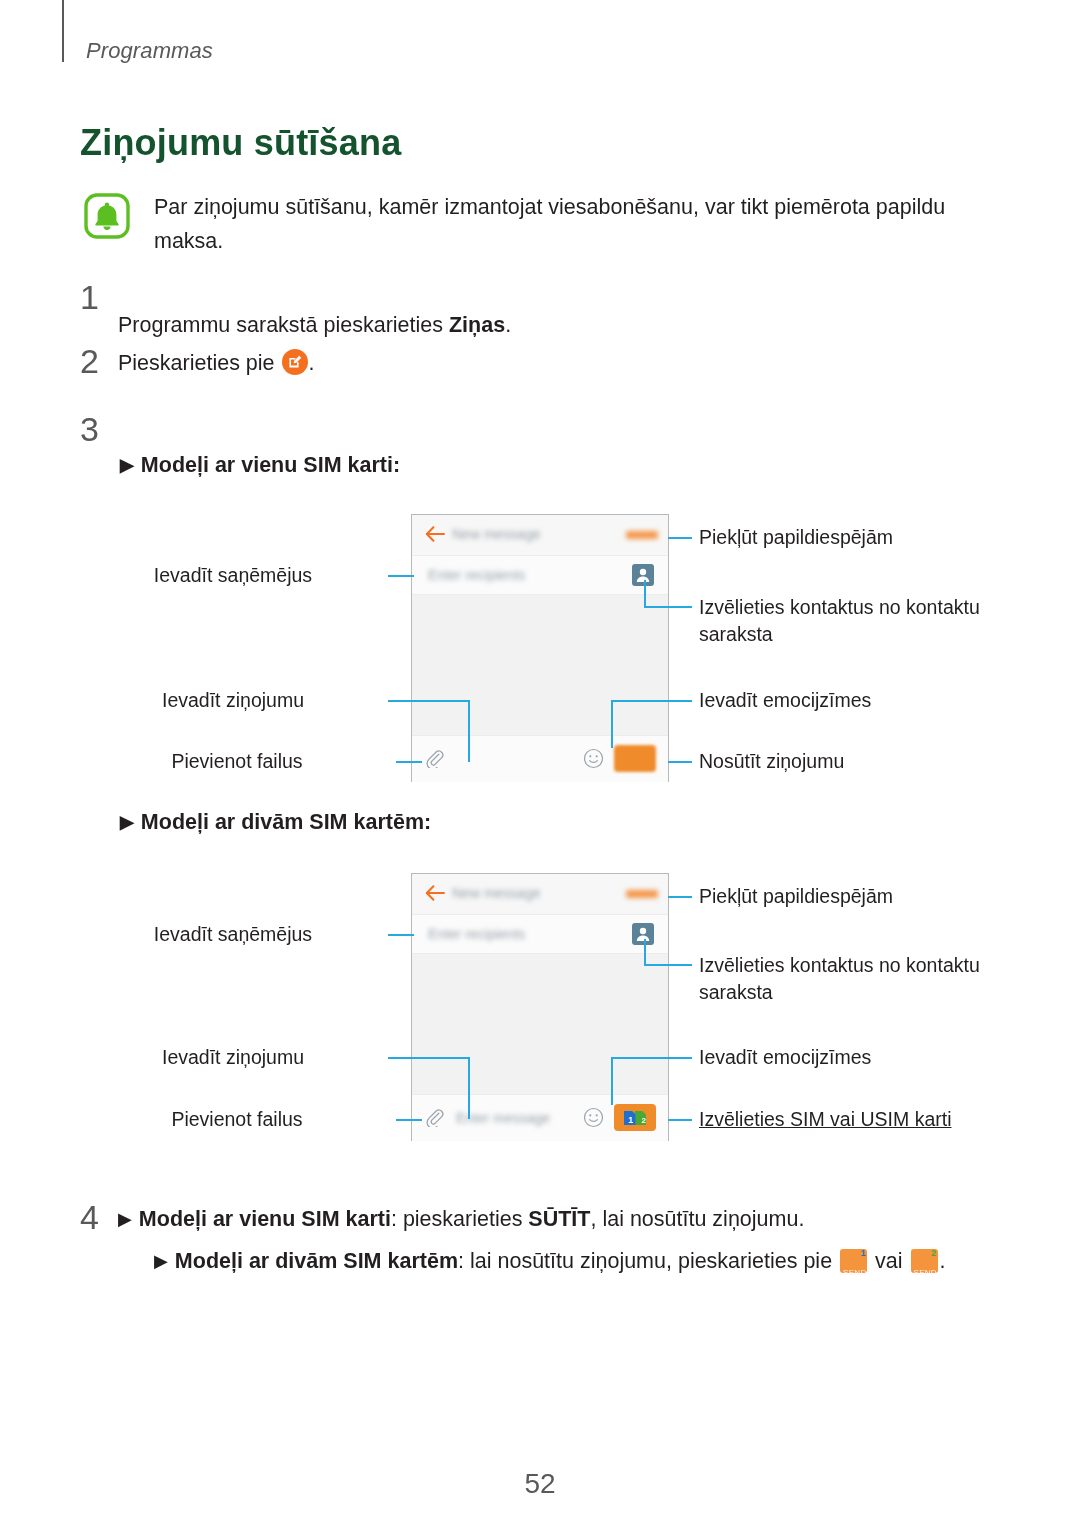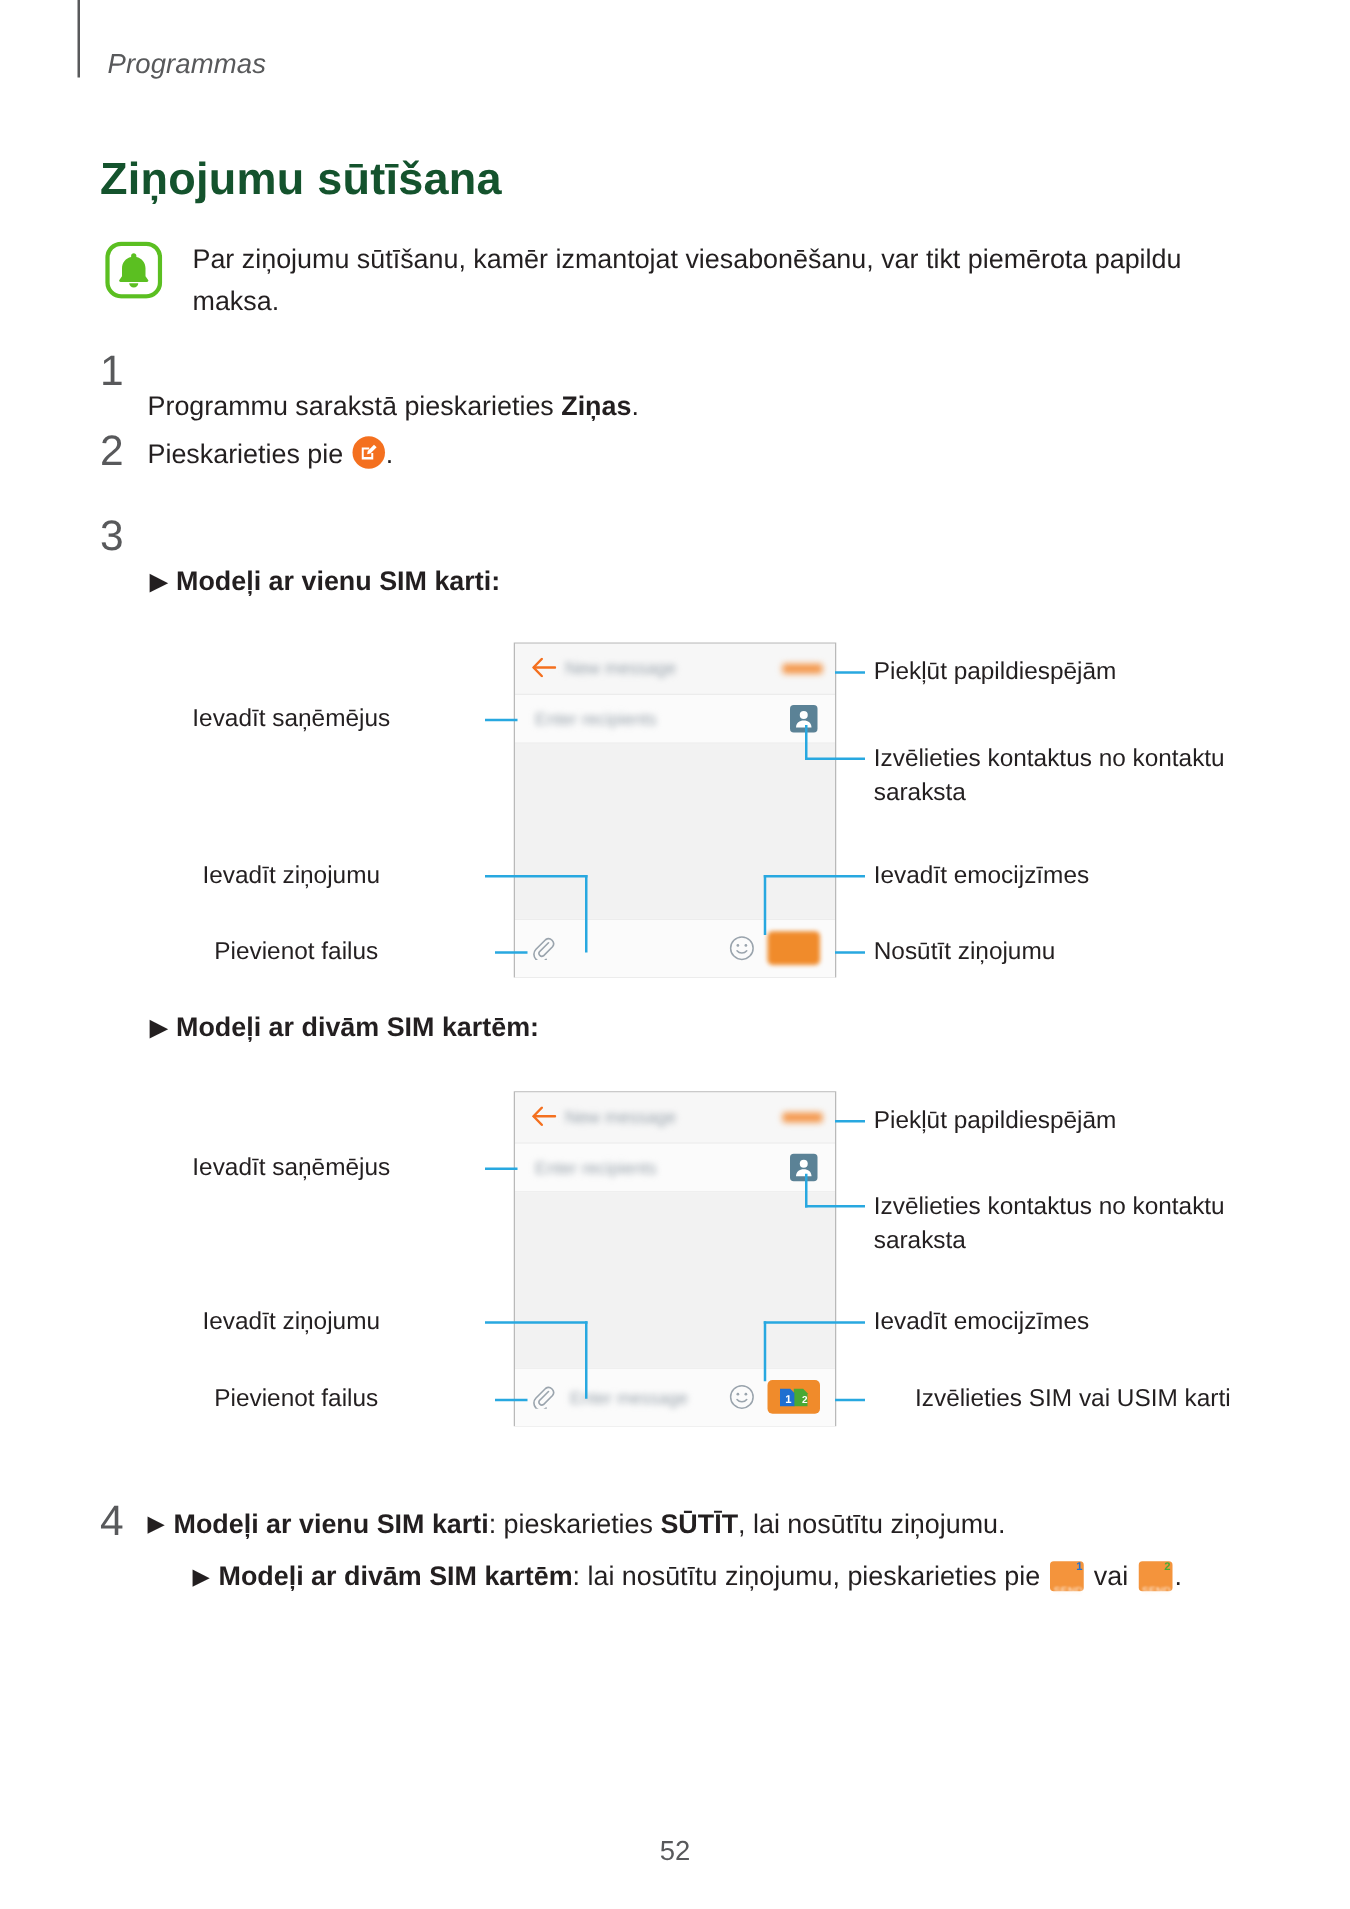--- a/index.html
+++ b/index.html
@@ -253,21 +253,21 @@
   .badge.b1 { color: #1f6fd0; }
   .badge.b2 { color: #49a935; }
 
   
   .page-num {
     position: absolute;
     left: 0;
     right: 0;
     top: 1468px;
     text-align: center;
-    font-size: 22px;
+    font-size: 28px;
     color: #58595b;
   }
 </style>
 </head>
 <body>
 
 <div class="page">
 
   <div class="margin-rule"></div>
   <div class="running-head">Programmas</div>
@@ -430,21 +430,21 @@
   <div class="ln" style="left:611px; top:1057px; width:2px; height:48px;"></div>
   <div class="ln" style="left:668px; top:1119px; width:24px; height:2px;"></div>
 
   <div class="lbl r" style="left:86px; top:921px; width:294px;">Ievadīt saņēmējus</div>
   <div class="lbl r" style="left:86px; top:1044px; width:294px;">Ievadīt ziņojumu</div>
   <div class="lbl r" style="left:86px; top:1106px; width:302px;">Pievienot failus</div>
 
   <div class="lbl" style="left:699px; top:883px;">Piekļūt papildiespējām</div>
   <div class="lbl wrap" style="left:699px; top:952px; width:300px;">Izvēlieties kontaktus no kontaktu saraksta</div>
   <div class="lbl" style="left:699px; top:1044px;">Ievadīt emocijzīmes</div>
-  <div class="lbl" style="left:732px; top:1106px;">Izvēlieties SIM vai USIM karti</div>
+  <div class="lbl" style="left:699px; top:1106px;text-decoration:underline;">Izvēlieties SIM vai USIM karti</div>
 
   <div class="step-num" style="left:80px; top:1198px;">4</div>
   <div class="step" style="left:118px; top:1203px; width:880px;">
     <span class="arrow-glyph">▶</span><b>Modeļi ar vienu SIM karti</b><span>: pieskarieties </span><b>SŪTĪT</b><span>, lai nosūtītu ziņojumu.</span>
   </div>
   <div class="step" style="left:118px; top:1245px; width:900px;margin-left:36px;">
     <span class="arrow-glyph">▶</span><b>Modeļi ar divām SIM kartēm</b><span>: lai nosūtītu ziņojumu, pieskarieties pie </span><span class="send-chip"><span class="word">SEND</span><span class="badge b1">1</span></span><span> vai </span><span class="send-chip"><span class="word">SEND</span><span class="badge b2">2</span></span><span>.</span>
   </div>
 
   <div class="page-num">52</div>

